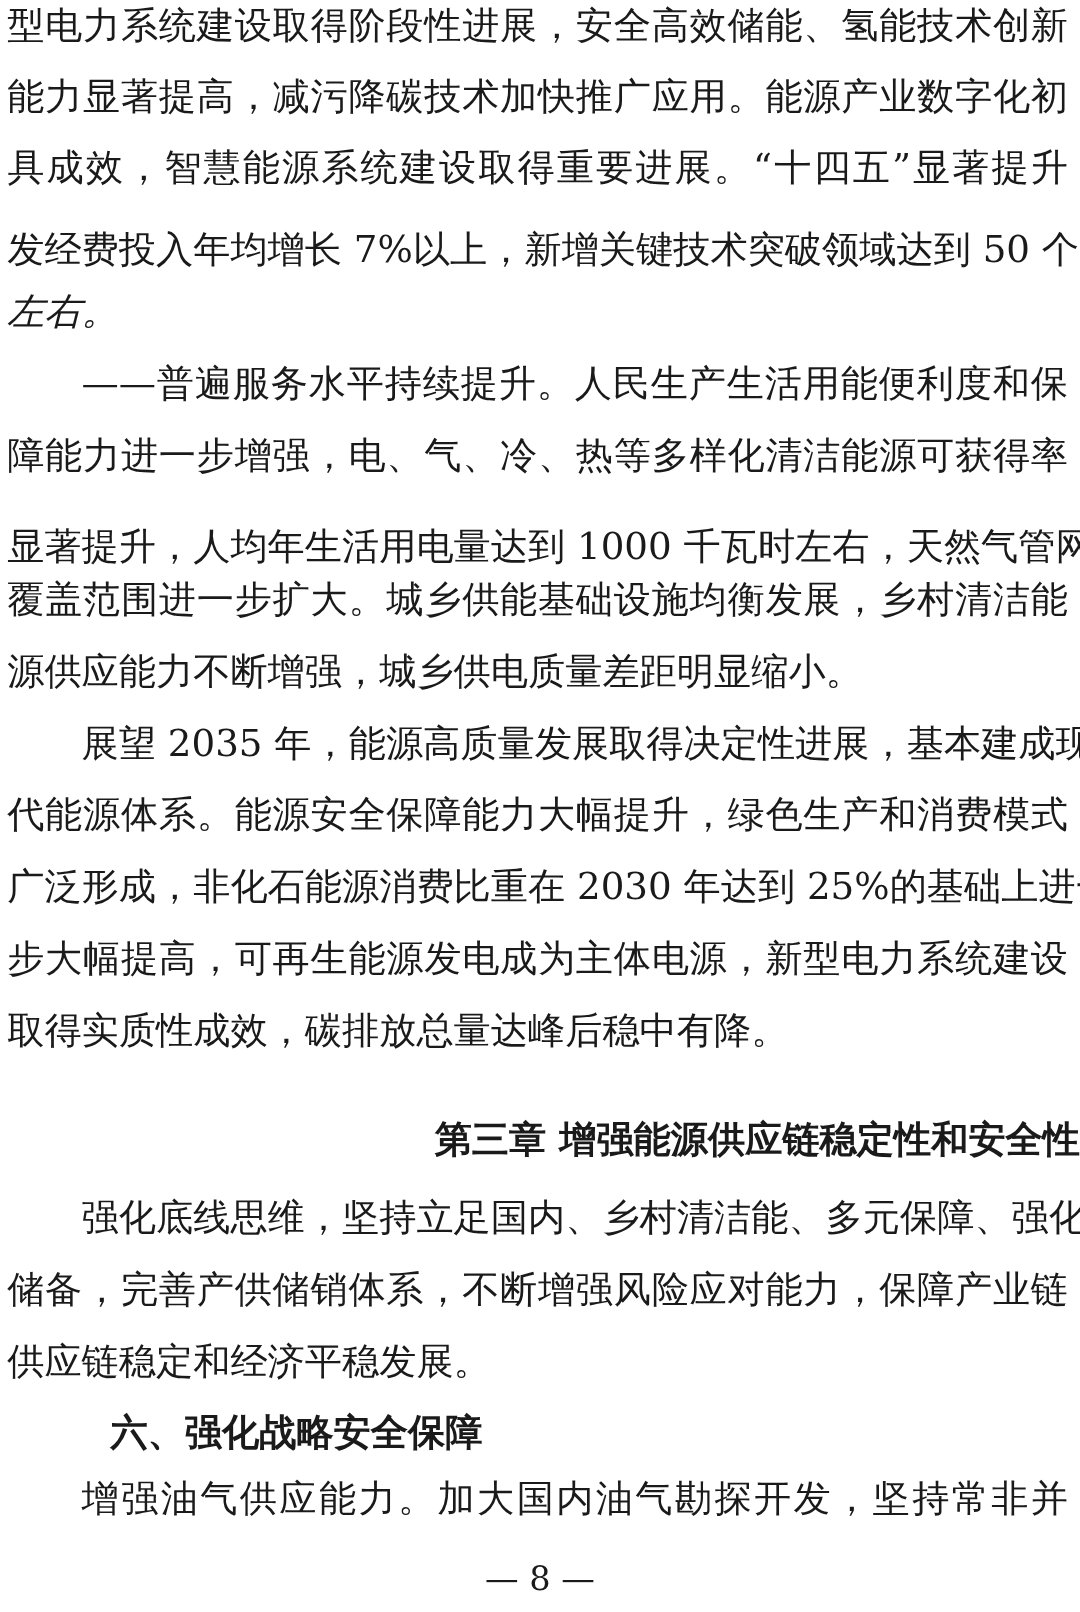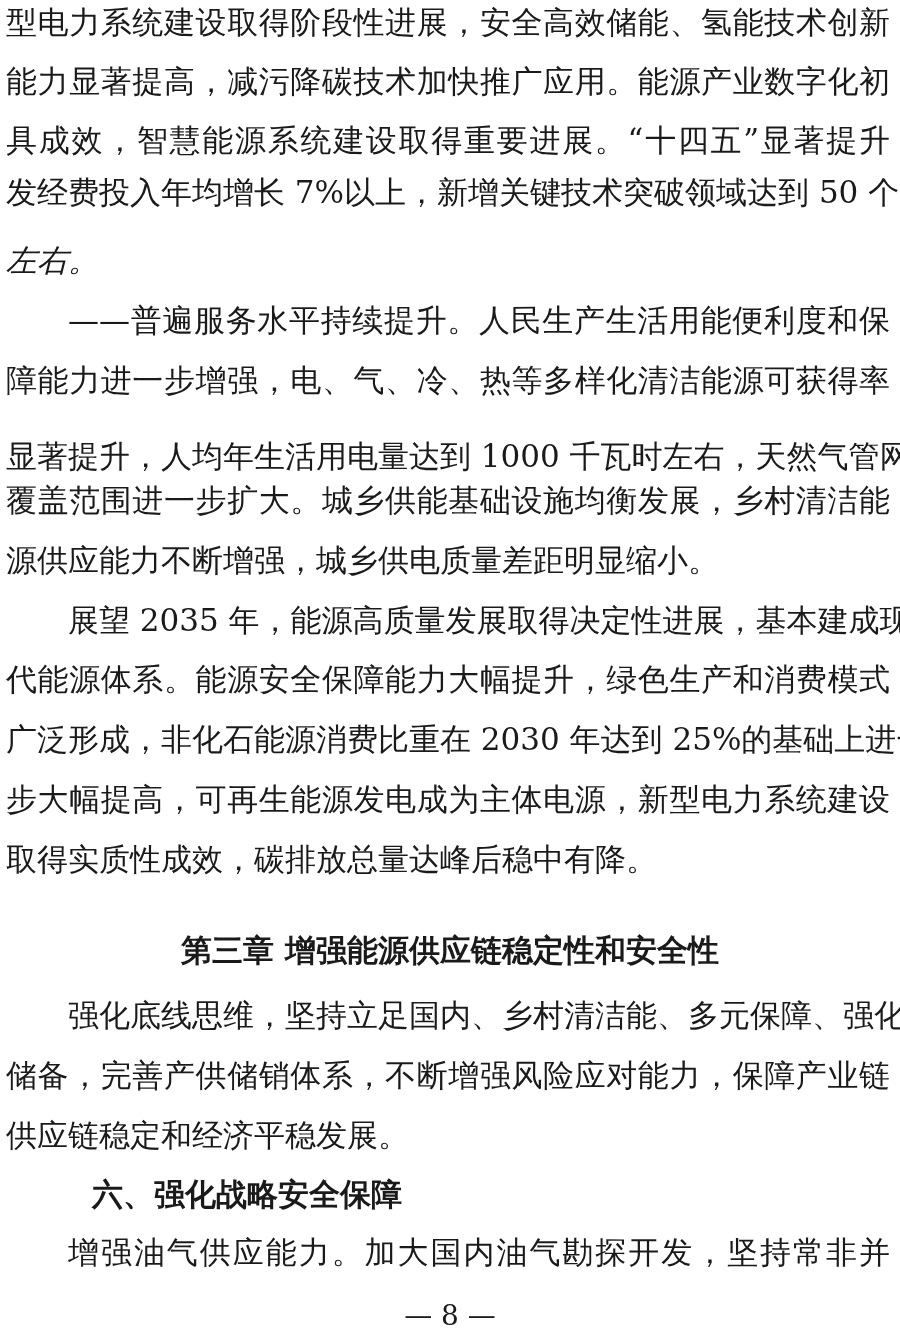--- a/index.html
+++ b/index.html
@@ -31,21 +31,21 @@
     text-align-last: left;
   }
   .line.indent {
     left: 68px;
     width: 822px;
   }
   .heading {
     position: absolute;
     left: 0;
     width: 900px;
-    text-align: center;
+    text-align: right;
     font-size: 31px;
     line-height: 44px;
     font-weight: bold;
     font-family: "DejaVu Sans", "Liberation Sans", sans-serif;
   }
   .subheading {
     position: absolute;
     left: 68px;
     font-size: 31px;
     line-height: 44px;
@@ -64,21 +64,21 @@
   }
 </style>
 </head>
 <body>
 
 <div>
 
   <div class="line" style="top:0px;">型电力系统建设取得阶段性进展，安全高效储能、氢能技术创新</div>
   <div class="line" style="top:59px;">能力显著提高，减污降碳技术加快推广应用。能源产业数字化初</div>
   <div class="line" style="top:118px;">具成效，智慧能源系统建设取得重要进展。“十四五”显著提升</div>
-  <div class="line" style="top:170px;">发经费投入年均增长 7%以上，新增关键技术突破领域达到 50 个</div>
+  <div class="line" style="top:186px;">发经费投入年均增长 7%以上，新增关键技术突破领域达到 50 个</div>
   <div class="line last" style="top:238px;font-style:italic;">左右。</div>
 
   <div class="line indent" style="top:298px;">——普遍服务水平持续提升。人民生产生活用能便利度和保</div>
   <div class="line" style="top:358px;">障能力进一步增强，电、气、冷、热等多样化清洁能源可获得率</div>
   <div class="line" style="top:434px;">显著提升，人均年生活用电量达到 1000 千瓦时左右，天然气管网</div>
   <div class="line" style="top:478px;">覆盖范围进一步扩大。城乡供能基础设施均衡发展，乡村清洁能</div>
   <div class="line last" style="top:538px;">源供应能力不断增强，城乡供电质量差距明显缩小。</div>
 
   <div class="line indent" style="top:598px;">展望 2035 年，能源高质量发展取得决定性进展，基本建成现</div>
   <div class="line" style="top:657px;">代能源体系。能源安全保障能力大幅提升，绿色生产和消费模式</div>
@@ -87,17 +87,17 @@
   <div class="line last" style="top:837px;">取得实质性成效，碳排放总量达峰后稳中有降。</div>
 
   <div class="heading" style="top:928px;">第三章  增强能源供应链稳定性和安全性</div>
 
   <div class="line indent" style="top:993px;">强化底线思维，坚持立足国内、乡村清洁能、多元保障、强化</div>
   <div class="line" style="top:1053px;">储备，完善产供储销体系，不断增强风险应对能力，保障产业链</div>
   <div class="line last" style="top:1113px;">供应链稳定和经济平稳发展。</div>
 
   <div class="subheading" style="top:1172px;">六、强化战略安全保障</div>
 
-  <div class="line indent" style="top:1230px;">增强油气供应能力。加大国内油气勘探开发，坚持常非并</div>
+  <div class="line indent" style="top:1230px;font-family:Liberation Mono, monospace;">增强油气供应能力。加大国内油气勘探开发，坚持常非并</div>
 
   <div class="page-number">— 8 —</div>
 
 </div>
 
 </body></html>

